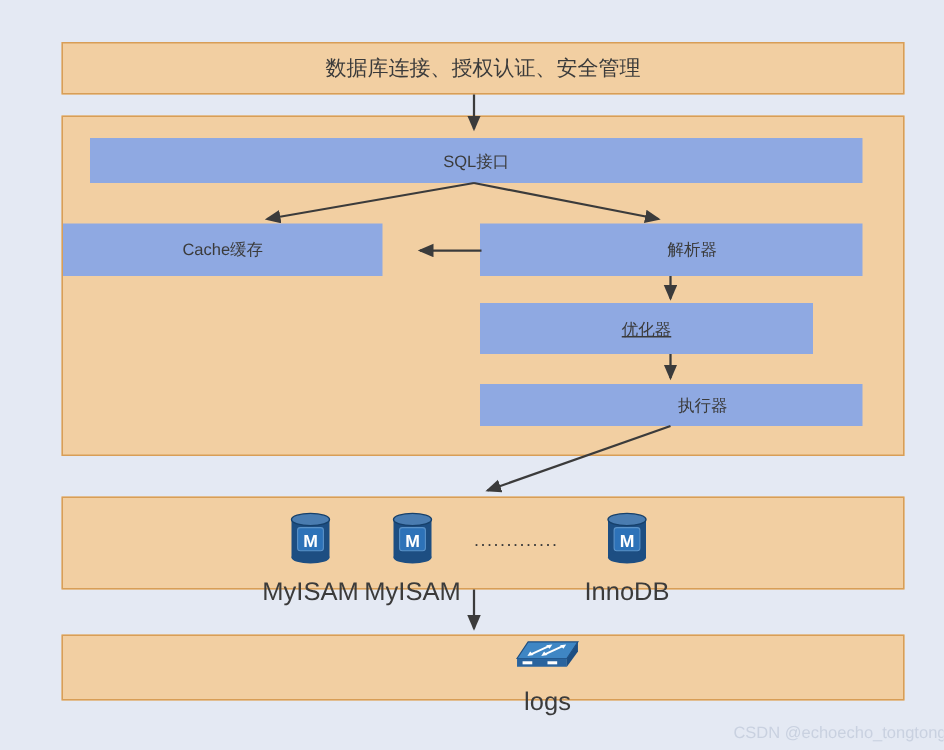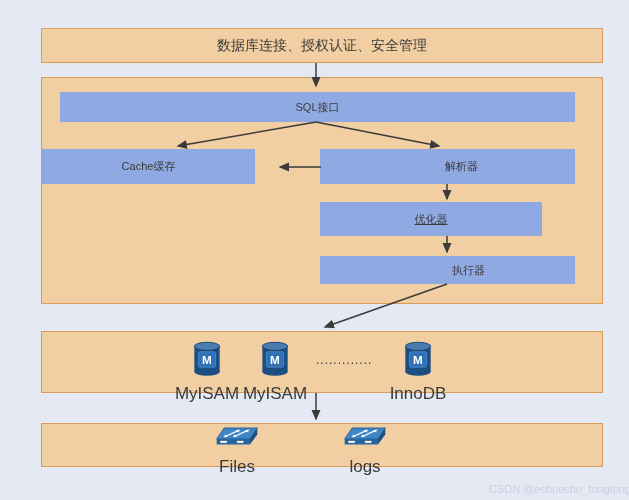--- a/index.html
+++ b/index.html
@@ -144,38 +144,20 @@
         <ellipse cx="18" cy="7" rx="14" ry="4.5" fill="#4A7CB0" stroke="#16406B" stroke-width="1"></ellipse>
         <rect x="8.5" y="13" width="19" height="17" rx="2" fill="#2D72B8" stroke="#5A92C8" stroke-width="0.8"></rect>
         <text x="18" y="27" text-anchor="middle" font-size="13" font-weight="bold" font-family="Liberation Sans, sans-serif" fill="#FFFFFF">M</text>
       </svg>
     </span>
     <span class="engine-label">InnoDB</span>
   </div>
 
   <div class="obox" style="left:31px; top:423px; width:562px; height:44px;"></div>
 
-  <div class="file-item" style="left:197px; top:427px; width:60px;">
-    <span>
-      <svg width="48" height="24" viewBox="0 0 48 26">
-        <polygon points="10,1 46,1 38,13 2,13" fill="#3F86C4" stroke="#1D4E82" stroke-width="0.8"></polygon>
-        <polygon points="2,13 38,13 38,19 2,19" fill="#2A649E"></polygon>
-        <polygon points="38,13 46,1 46,8 38,19" fill="#1D4E82"></polygon>
-        <line x1="12" y1="10" x2="25" y2="4" stroke="#FFFFFF" stroke-width="1.4"></line>
-        <polygon points="9.5,11.2 14,10.5 11.5,8" fill="#FFFFFF"></polygon>
-        <polygon points="27.5,2.8 23,3.5 25.5,6" fill="#FFFFFF"></polygon>
-        <line x1="22" y1="10" x2="35" y2="4" stroke="#FFFFFF" stroke-width="1.4"></line>
-        <polygon points="19.5,11.2 24,10.5 21.5,8" fill="#FFFFFF"></polygon>
-        <polygon points="37.5,2.8 33,3.5 35.5,6" fill="#FFFFFF"></polygon>
-        <rect x="6" y="15" width="7" height="2.2" fill="#FFFFFF"></rect>
-        <rect x="24" y="15" width="7" height="2.2" fill="#FFFFFF"></rect>
-      </svg>
-    </span>
-    <span class="file-label">Files</span>
-  </div>
 
   <div class="file-item" style="left:325px; top:427px; width:60px;text-align:center;">
     <span>
       <svg width="48" height="24" viewBox="0 0 48 26">
         <polygon points="10,1 46,1 38,13 2,13" fill="#3F86C4" stroke="#1D4E82" stroke-width="0.8"></polygon>
         <polygon points="2,13 38,13 38,19 2,19" fill="#2A649E"></polygon>
         <polygon points="38,13 46,1 46,8 38,19" fill="#1D4E82"></polygon>
         <line x1="12" y1="10" x2="25" y2="4" stroke="#FFFFFF" stroke-width="1.4"></line>
         <polygon points="9.5,11.2 14,10.5 11.5,8" fill="#FFFFFF"></polygon>
         <polygon points="27.5,2.8 23,3.5 25.5,6" fill="#FFFFFF"></polygon>

